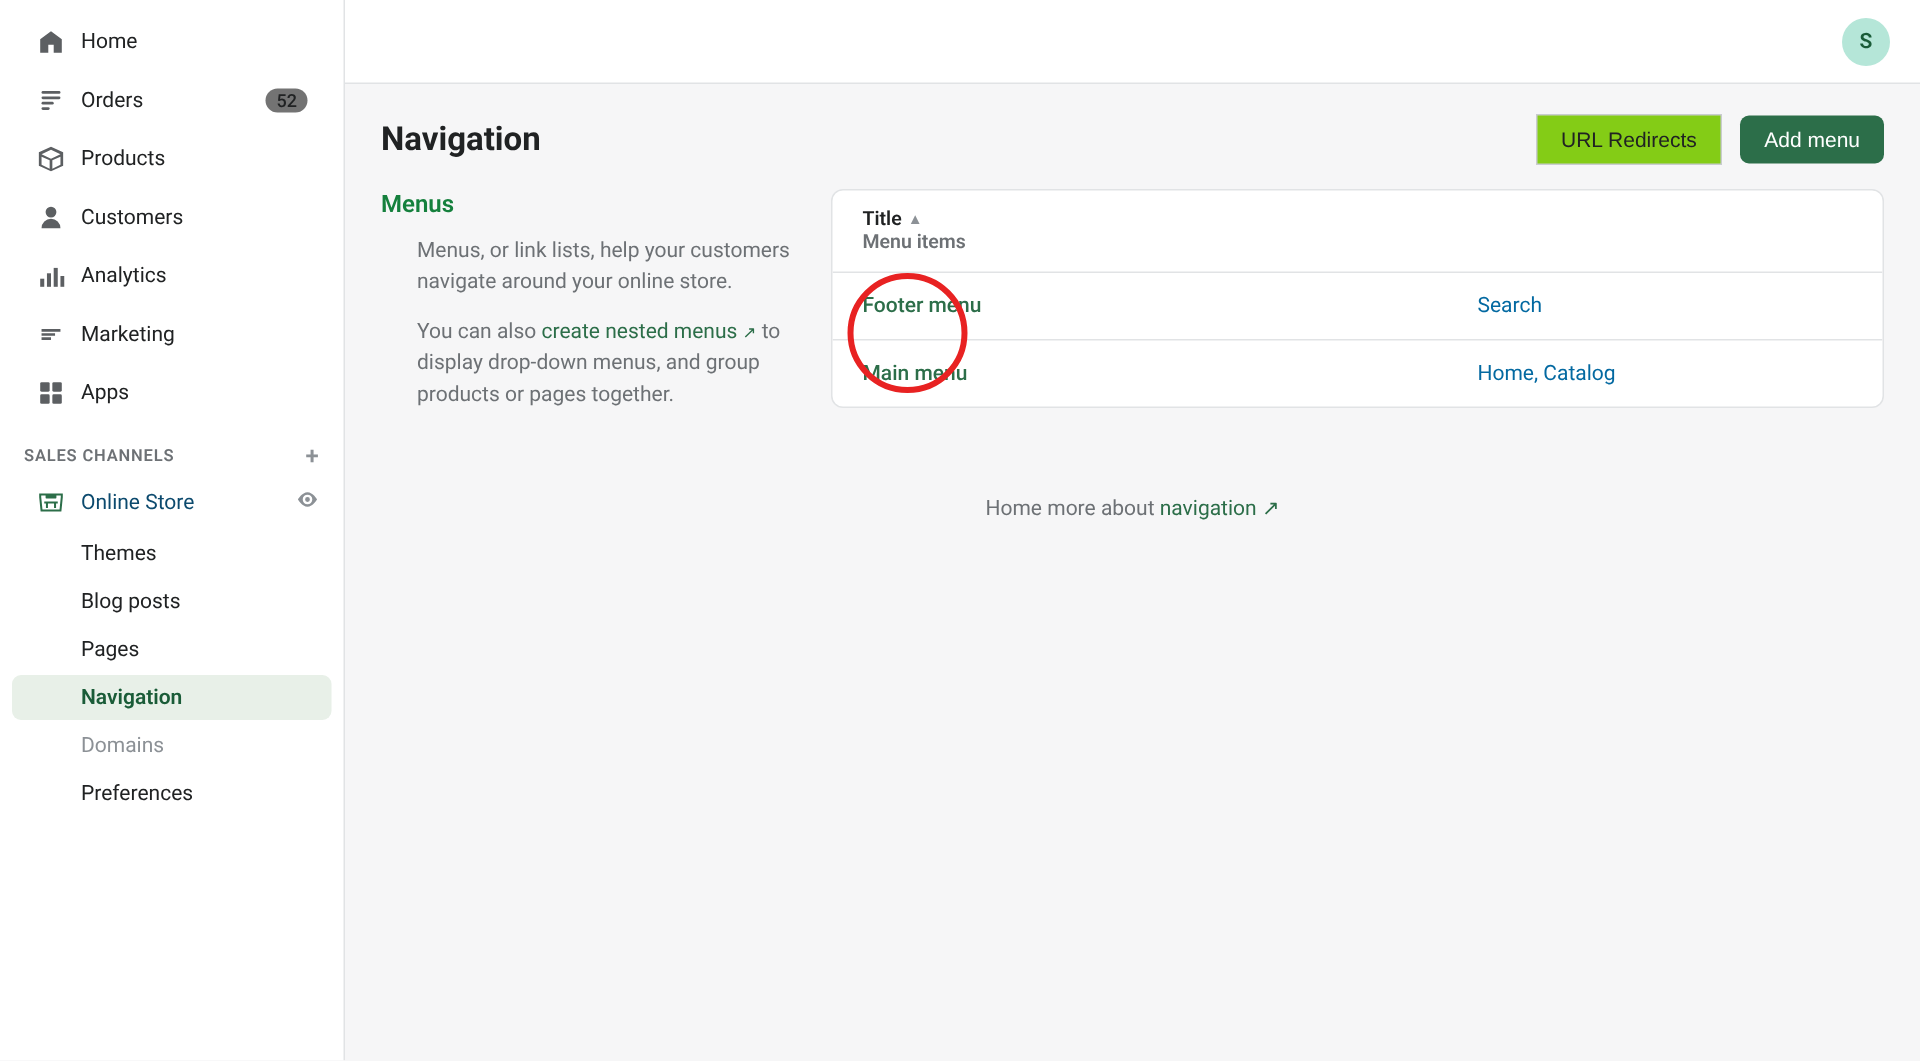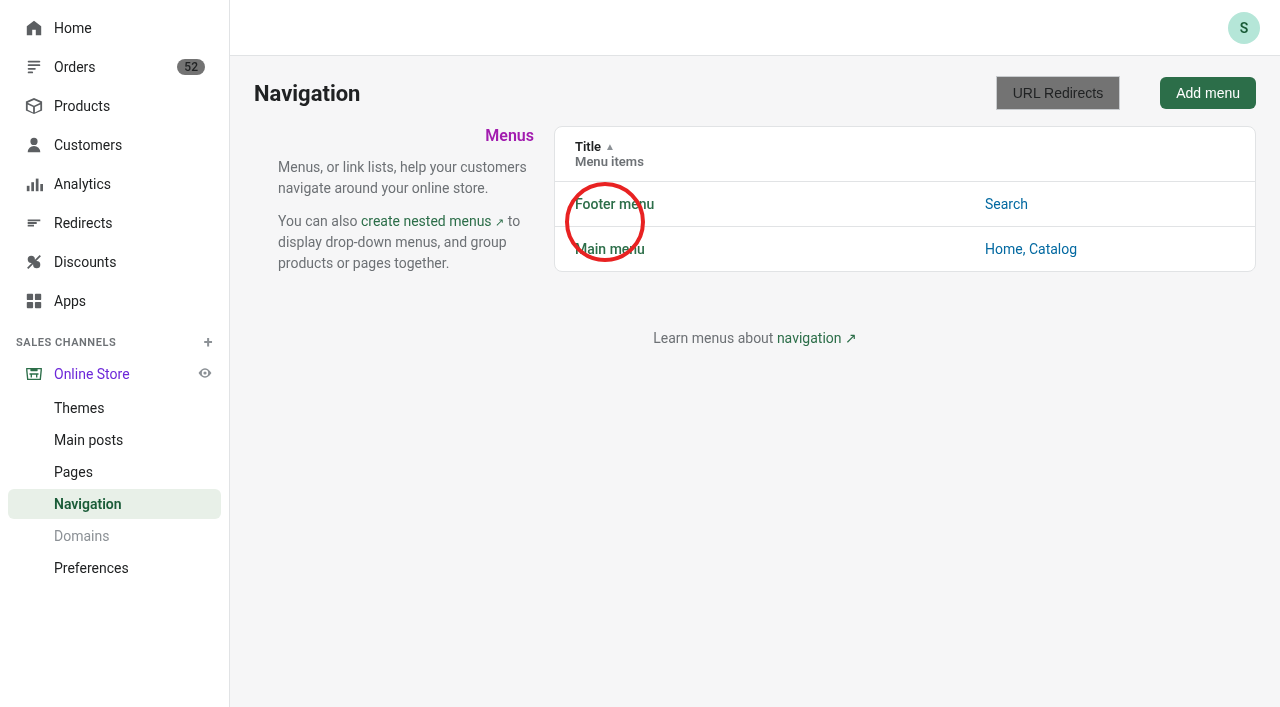--- a/index.html
+++ b/index.html
@@ -62,21 +62,21 @@
     .sidebar-sub-item.active {
       background: #e8f0e8;
       color: #1a5c38;
       font-weight: 600;
     }
     .online-store-row {
       display: flex;
       align-items: center;
       padding: 7px 8px 7px 16px;
       cursor: pointer;
-      color: #6d28d9;
+      color: #0c4a6e;
       font-size: 14px;
       border-radius: 6px;
       margin: 1px 8px;
       gap: 10px;
     }
     .online-store-row .os-label { flex: 1; }
     .eye-icon { color: #8c9196; }
 
     
     .main-content {
@@ -113,58 +113,56 @@
       font-size: 22px;
       font-weight: 700;
       color: #202223;
     }
     .header-actions {
       display: flex;
       align-items: center;
       gap: 12px;
     }
     .url-redirects-btn {
-      background: #737373;
+      background: #84cc16;
       border: 1px solid #c9cccf;
       color: #202223;
       padding: 8px 16px;
       border-radius: 0;
       font-size: 14px;
       cursor: pointer;
       font-weight: 500;
     }
     .add-menu-btn {
       background: #2c6e49;
       color: #fff;
       border: none;
       padding: 8px 16px;
       border-radius: 6px;
       font-size: 14px;
       cursor: pointer;
       font-weight: 500;
-      margin-left: 28px;
     }
 
     
     .content-area {
       display: flex;
       gap: 20px;
       padding: 0 24px 24px 24px;
       align-items: flex-start;
     }
     .menus-sidebar {
       width: 280px;
       min-width: 280px;
     }
     .menus-title {
       font-size: 16px;
       font-weight: 600;
-      color: #a21caf;
+      color: #15803d;
       margin-bottom: 12px;
-      text-align: right;
     }
     .menus-desc {
       font-size: 14px;
       color: #6d7175;
       line-height: 1.5;
       margin-bottom: 12px;
       margin-left: 24px;
     }
     .menus-desc a { color: #2c6e49; text-decoration: none; }
 
@@ -288,29 +286,21 @@
           </svg>
       </span>
       <span>Analytics</span>
     </div>
     <div class="sidebar-nav-item">
       <span class="sidebar-icon">
         <svg width="18" height="18" viewBox="0 0 20 20" fill="currentColor">
             <path d="M3 6h14v2H3V6zm0 3h10v2H3V9zm0 3h7v2H3v-2z"></path>
           </svg>
       </span>
-      <span>Redirects</span>
-    </div>
-    <div class="sidebar-nav-item">
-      <span class="sidebar-icon">
-        <svg width="18" height="18" viewBox="0 0 20 20" fill="currentColor">
-            <path d="M7 4a3 3 0 100 6A3 3 0 007 4zm6 6a3 3 0 100 6 3 3 0 000-6zM3 17l14-14" stroke="currentColor" stroke-width="2"></path>
-          </svg>
-      </span>
-      <span>Discounts</span>
+      <span>Marketing</span>
     </div>
     <div class="sidebar-nav-item">
       <span class="sidebar-icon">
         <svg width="18" height="18" viewBox="0 0 20 20" fill="currentColor">
             <rect x="2" y="2" width="7" height="7" rx="1"></rect>
             <rect x="11" y="2" width="7" height="7" rx="1"></rect>
             <rect x="2" y="11" width="7" height="7" rx="1"></rect>
             <rect x="11" y="11" width="7" height="7" rx="1"></rect>
           </svg>
       </span>
@@ -335,21 +325,21 @@
       <svg width="16" height="16" viewBox="0 0 20 20" fill="currentColor">
           <path d="M10 4C5.5 4 2 10 2 10s3.5 6 8 6 8-6 8-6-3.5-6-8-6zm0 10a4 4 0 110-8 4 4 0 010 8zm0-6a2 2 0 100 4 2 2 0 000-4z"></path>
         </svg>
     </span>
   </div>
 
   <div class="sidebar-sub-item">
     <span>Themes</span>
   </div>
   <div class="sidebar-sub-item">
-    <span>Main posts</span>
+    <span>Blog posts</span>
   </div>
   <div class="sidebar-sub-item">
     <span>Pages</span>
   </div>
   <div class="sidebar-sub-item active">
     <span>Navigation</span>
   </div>
   <div class="sidebar-sub-item">
     <span style="color:#8c9196;">Domains</span>
   </div>
@@ -414,15 +404,15 @@
       <div class="table-row">
         <div class="cell-title">
           <a href="#">Main menu</a>
         </div>
         <div class="cell-menu-items">Home, Catalog</div>
       </div>
     </div>
   </div>
 
   <div class="footer-link-area">
-    <span>Learn menus about </span><a href="#"><span>navigation</span> <span>↗</span></a>
+    <span>Home more about </span><a href="#"><span>navigation</span> <span>↗</span></a>
   </div>
 </div>
 
 </body></html>

